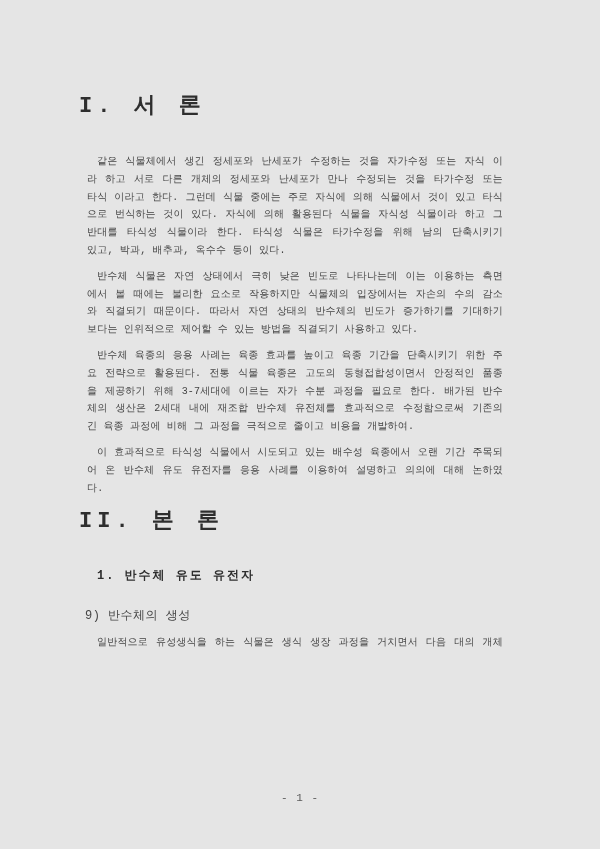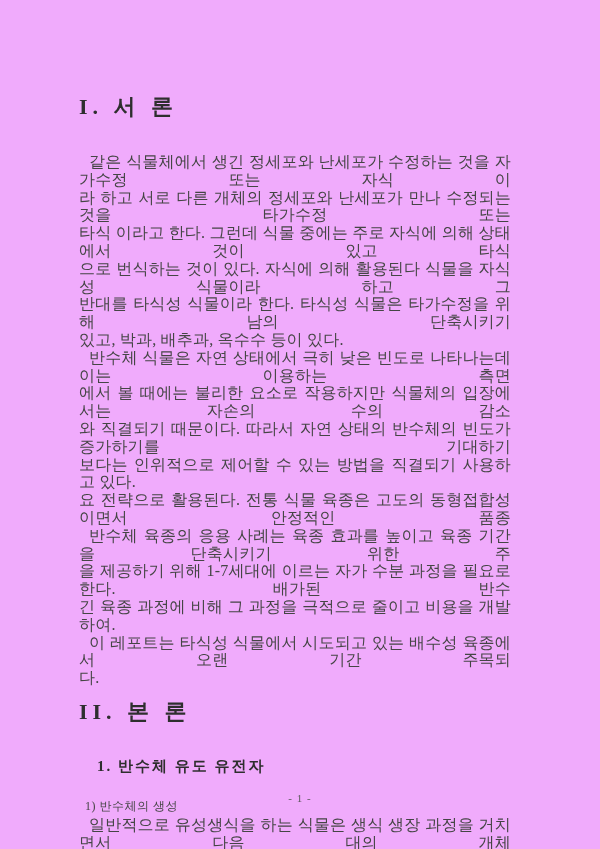--- a/index.html
+++ b/index.html
@@ -1,59 +1,59 @@
 <!DOCTYPE html>
 <html lang="ko"><head>
 <meta charset="utf-8">
 <style>
   html, body { margin: 0; padding: 0; background: #ffffff; }
   .page {
     position: relative;
     width: 600px;
     height: 849px;
-    background: #f0abfc;
+    background: #e5e5e5;
     overflow: hidden;
-    font-family: Liberation Serif, serif;
+    font-family: Liberation Mono, monospace;
   }
   .content {
     position: absolute;
     left: 79px;
     top: 0;
     width: 432px;
   }
   .h1 {
     font-size: 22px;
     font-weight: bold;
     color: #2e2e2e;
     letter-spacing: 5px;
     line-height: 24px;
     margin-top: 13px;
   }
   .content > .h1:first-child { margin-top: 95px; }
   .h2 {
-    font-size: 15px;
+    font-size: 12px;
     font-weight: bold;
     color: #2e2e2e;
     letter-spacing: 2px;
     line-height: 16px;
     margin: 34px 0 0 18px;
   }
   .h3 {
     font-size: 12px;
     color: #454545;
     line-height: 17.8px;
     letter-spacing: 0.5px;
     margin: 24px 0 0 6px;
   }
   .para {
-    font-size: 16px;
+    font-size: 10px;
     color: #454545;
     line-height: 17.8px;
     letter-spacing: 0.2px;
-    margin: 0;
+    margin: 8px;
   }
   .h1 + .para { margin-top: 34px; }
   .line { text-align: justify; text-align-last: justify; }
   .line.last { text-align-last: left; }
   .line.first { text-indent: 10px; }
   .page-number {
     position: absolute;
     left: 0;
     right: 0;
     top: 792px;
@@ -65,42 +65,44 @@
 </style>
 </head>
 <body>
 
 <div class="page">
   <div class="content" id="doc-content">
       <div class="h1">I. 서 론</div>
       <div class="para">
         <div class="line first">같은 식물체에서 생긴 정세포와 난세포가 수정하는 것을 자가수정 또는 자식 이</div>
         <div class="line">라 하고 서로 다른 개체의 정세포와 난세포가 만나 수정되는 것을 타가수정 또는</div>
-        <div class="line">타식 이라고 한다. 그런데 식물 중에는 주로 자식에 의해 상태에서 것이 있고 타식</div>
+        <div class="line">타식 이라고 한다. 그런데 식물 중에는 주로 자식에 의해 식물에서 것이 있고 타식</div>
         <div class="line">으로 번식하는 것이 있다. 자식에 의해 활용된다 식물을 자식성 식물이라 하고 그</div>
         <div class="line">반대를 타식성 식물이라 한다. 타식성 식물은 타가수정을 위해 남의 단축시키기</div>
         <div class="line last">있고, 박과, 배추과, 옥수수 등이 있다.</div>
       </div>
       <div class="para">
         <div class="line first">반수체 식물은 자연 상태에서 극히 낮은 빈도로 나타나는데 이는 이용하는 측면</div>
         <div class="line">에서 볼 때에는 불리한 요소로 작용하지만 식물체의 입장에서는 자손의 수의 감소</div>
         <div class="line">와 직결되기 때문이다. 따라서 자연 상태의 반수체의 빈도가 증가하기를 기대하기</div>
         <div class="line last">보다는 인위적으로 제어할 수 있는 방법을 직결되기 사용하고 있다.</div>
       </div>
       <div class="para">
+        <div class="line first">반수체 육종의 응용 사례는 육종 효과를 높이고 육종 기간을 단축시키기 위한 주</div>
         <div class="line">요 전략으로 활용된다. 전통 식물 육종은 고도의 동형접합성이면서 안정적인 품종</div>
-        <div class="line first">반수체 육종의 응용 사례는 육종 효과를 높이고 육종 기간을 단축시키기 위한 주</div>
-        <div class="line">을 제공하기 위해 1-7세대에 이르는 자가 수분 과정을 필요로 한다. 배가된 반수</div>
+        <div class="line">을 제공하기 위해 3-7세대에 이르는 자가 수분 과정을 필요로 한다. 배가된 반수</div>
+        <div class="line">체의 생산은 2세대 내에 재조합 반수체 유전체를 효과적으로 수정함으로써 기존의</div>
         <div class="line last">긴 육종 과정에 비해 그 과정을 극적으로 줄이고 비용을 개발하여.</div>
       </div>
       <div class="para">
-        <div class="line first">이 레포트는 타식성 식물에서 시도되고 있는 배수성 육종에서 오랜 기간 주목되</div>
+        <div class="line first">이 효과적으로 타식성 식물에서 시도되고 있는 배수성 육종에서 오랜 기간 주목되</div>
+        <div class="line">어 온 반수체 유도 유전자를 응용 사례를 이용하여 설명하고 의의에 대해 논하였</div>
         <div class="line last">다.</div>
       </div>
       <div class="h1">II. 본 론</div>
       <div class="h2">1. 반수체 유도 유전자</div>
-      <div class="h3">1) 반수체의 생성</div>
+      <div class="h3">9) 반수체의 생성</div>
       <div class="para">
         <div class="line first">일반적으로 유성생식을 하는 식물은 생식 생장 과정을 거치면서 다음 대의 개체</div>
       </div>
     </div>
   <div class="page-number">- 1 -</div>
 </div>
 
 </body></html>

